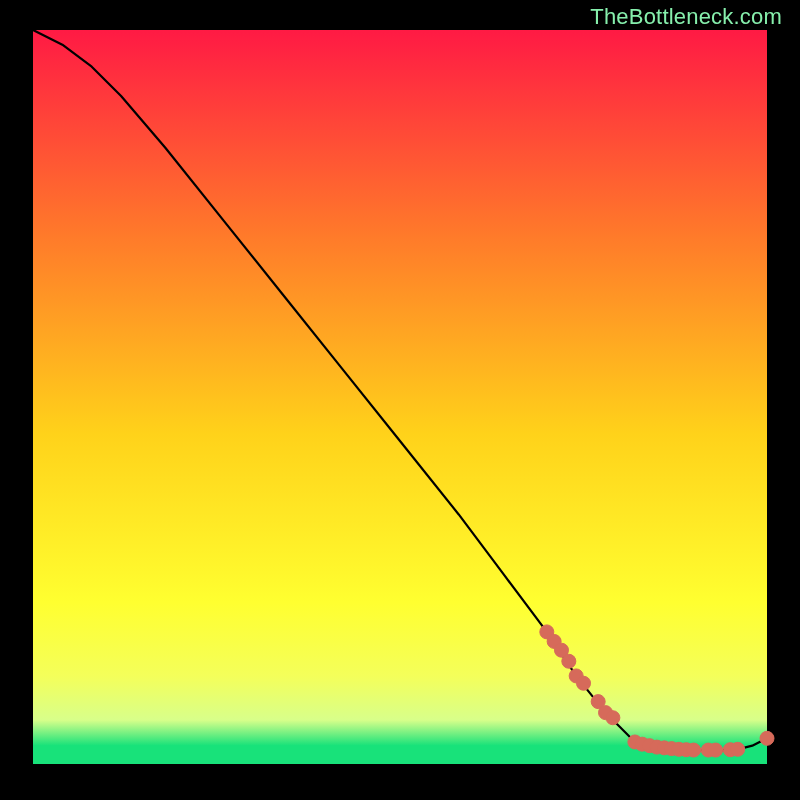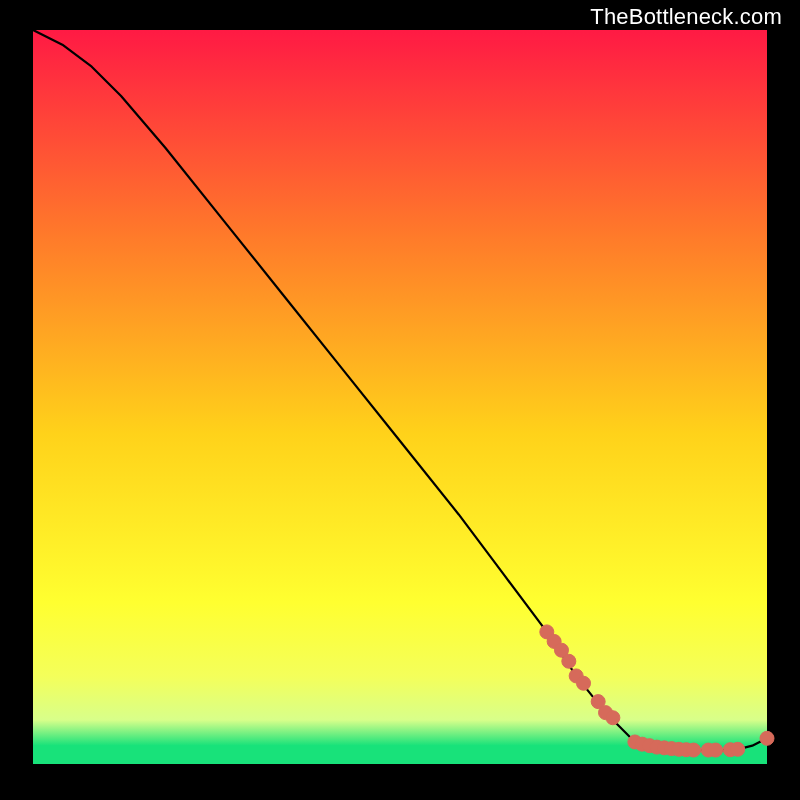--- a/index.html
+++ b/index.html
@@ -8,21 +8,21 @@
     height: 800px;
     background: #000;
     position: relative;
     font-family: Arial, Helvetica, sans-serif;
     overflow: hidden;
   }
   .attribution {
     position: absolute;
     top: 4px;
     right: 18px;
-    color: #ffffff;
+    color: #86efac;
     font-size: 22px;
     font-weight: 400;
     z-index: 10;
     letter-spacing: 0.2px;
   }
   .plot-area {
     position: absolute;
     left: 33px;
     top: 30px;
     width: 734px;

